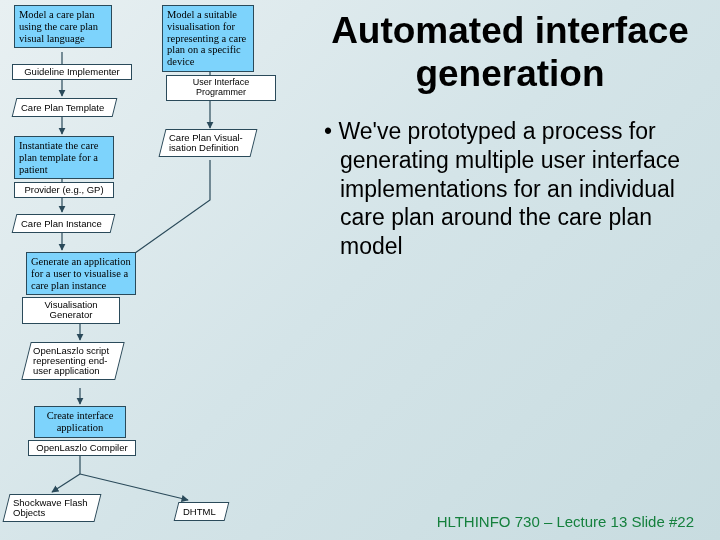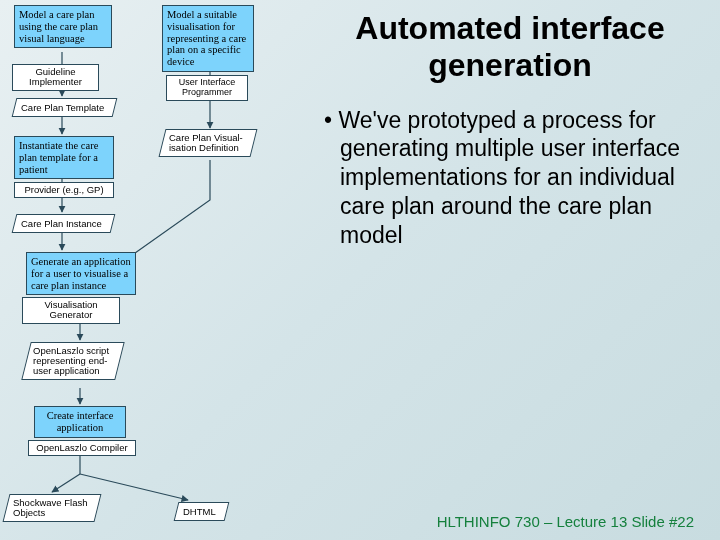--- a/index.html
+++ b/index.html
@@ -20,21 +20,21 @@
     width: 310px;
     height: 100%;
     position: relative;
     padding: 4px 4px 4px 8px;
   }
   .content {
     flex: 1;
     padding: 10px 20px 0 10px;
   }
   .title {
-    font-size: 32px;
+    font-size: 37px;
     text-align: center;
     line-height: 1.15;
     margin-bottom: 22px;
     color: #000;
   }
   .bullet {
     font-size: 23px;
     line-height: 1.25;
     color: #000;
     padding-left: 20px;
@@ -126,22 +126,22 @@
       <line x1="80" y1="474" x2="188" y2="500" stroke="#2a4a5a" stroke-width="1.2" marker-end="url(#arr)"></line>
     </svg>
 
     <div class="box" style="left:14px; top:5px; width:98px;">
       <span>Model a care plan using the care plan visual language</span>
     </div>
     <div class="box" style="left:162px; top:5px; width:92px;">
       <span>Model a suitable visualisation for representing a care plan on a specific device</span>
     </div>
 
-    <div class="rolebox" style="left:12px; top:64px; width:87px;"><span>Guideline Implementer</span></div>
-    <div class="rolebox" style="left:166px; top:75px; width:82px; font-size:9px; padding:2px 2px;"><span>User Interface Programmer</span></div>
+    <div class="rolebox" style="left:12px; top:64px; width:120px;"><span>Guideline Implementer</span></div>
+    <div class="rolebox" style="left:166px; top:75px; width:110px; font-size:9px; padding:2px 2px;"><span>User Interface Programmer</span></div>
 
     <div class="para" style="left:14px; top:98px;"><span>Care Plan Template</span></div>
 
     <div class="para" style="left:162px; top:129px; line-height:1.05;">
       <span><span>Care Plan Visual-</span><br><span>isation Definition</span></span>
     </div>
 
     <div class="box" style="left:14px; top:136px; width:100px;">
       <span>Instantiate the care plan template for a patient</span>
     </div>

